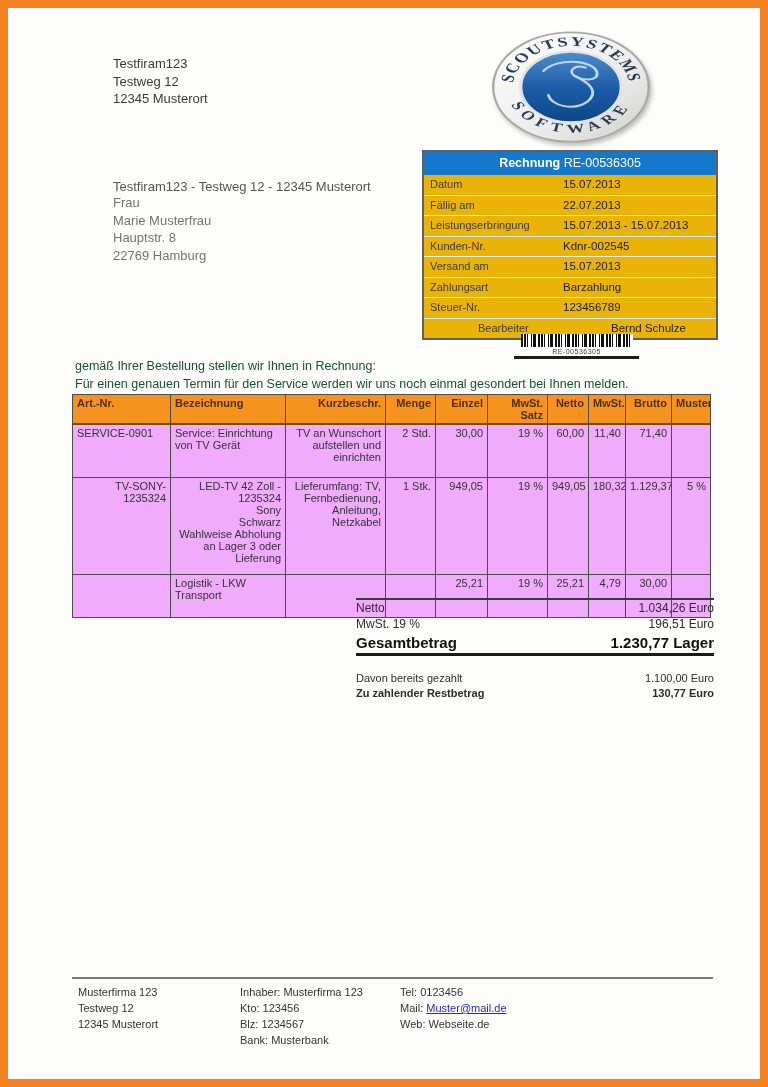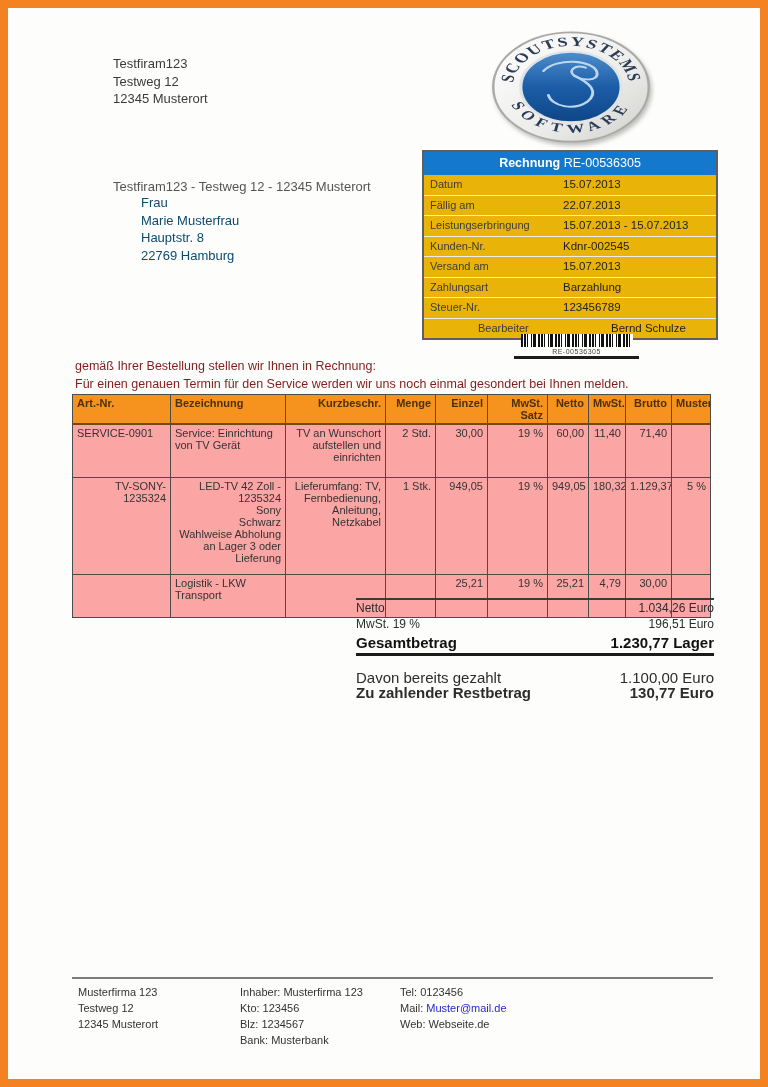--- a/index.html
+++ b/index.html
@@ -9,21 +9,21 @@
     box-sizing:border-box;
     border:8px solid #F58220;
     background:#fdfdfc;
     font-family:"Liberation Sans", sans-serif;
     color:#2d2d2d;
     overflow:hidden;
   }
   
   .sender{position:absolute;left:105px;top:47px;font-size:13px;line-height:1.35;color:#3a3a3a;}
   .sender-compact{position:absolute;left:105px;top:171px;font-size:13px;color:#555;}
-  .recipient{position:absolute;left:105px;top:186px;font-size:13px;line-height:1.35;color:#0c4a6e;margin-left:28px;}
+  .recipient{position:absolute;left:105px;top:186px;font-size:13px;line-height:1.35;color:#737373;}
 
   
   .logo{position:absolute;left:482px;top:22px;width:162px;height:114px;filter:drop-shadow(2px 3px 2px rgba(0,0,0,0.25));}
   .logo svg{width:100%;height:100%;}
 
   
   .infobox{
     position:absolute;left:414px;top:142px;width:292px;
     border:2px solid #5f5f5f;background:#eab308;
   }
@@ -42,53 +42,53 @@
   .barcode{
     width:112px;height:13px;margin:0 auto;
     background:repeating-linear-gradient(90deg,
       #111 0 2px,#fff 2px 3px,#111 3px 5px,#fff 5px 6px,#111 6px 7px,
       #fff 7px 10px,#111 10px 11px,#fff 11px 12px,#111 12px 15px,#fff 15px 17px);
   }
   .barcode-label{font-size:7px;letter-spacing:.5px;color:#444;line-height:7px;margin-top:1px;}
   .barcode-rule{height:2.5px;background:#1c1c1c;margin-top:1px;}
 
   
-  .intro{position:absolute;left:67px;top:349px;font-size:12.5px;line-height:1.45;color:#7f1d1d;width:620px;}
+  .intro{position:absolute;left:67px;top:349px;font-size:12.5px;line-height:1.45;color:#14532d;width:620px;}
 
   
   table.items{
     position:absolute;left:64px;top:386px;width:638px;
     border-collapse:collapse;table-layout:fixed;
     font-size:11px;color:#333;
   }
   table.items th,table.items td{border:1px solid #4c4c4c;padding:2px 4px;vertical-align:top;overflow:hidden;}
   table.items th{
     background:#F6921E;color:#4d3005;font-weight:bold;height:18px;
     border-bottom:2px solid #6e4a15;text-align:left;
   }
   table.items th.r{text-align:right;}
   table.items td.r{text-align:right;}
-  table.items td{background:#fca5a5;white-space:pre-line;}
+  table.items td{background:#f0abfc;white-space:pre-line;}
   tr.row1 td{height:48px;} tr.row2 td{height:92px;text-align:right;} tr.row3 td{height:38px;}
 
   
   .totals{position:absolute;left:348px;top:590px;width:358px;}
   .rule-thin{height:2px;background:#3a3a3a;}
   .rule-thick{height:3px;background:#1b1b1b;margin-top:1px;}
   .t-row{display:flex;justify-content:space-between;font-size:12px;line-height:15px;padding-top:1px;color:#2c2c2c;}
   .t-row.grand{font-size:15px;font-weight:bold;line-height:19px;color:#111;}
   .t-row.bold{font-weight:bold;}
   .totals-paid{margin-top:14px;}
-  .t-row.small{font-size:15px;line-height:14px;align-items:flex-end;}
+  .t-row.small{font-size:11px;line-height:14px;align-items:flex-end;}
 
   
   .footer-rule{position:absolute;left:64px;top:969px;width:641px;height:2px;background:#7d7d7d;}
   .footer-col{position:absolute;top:977px;font-size:11px;line-height:1.45;color:#333;}
   .fc1{left:70px;} .fc2{left:232px;} .fc3{left:392px;}
-  a.mail-link{color:#2626cf;cursor:pointer;}
+  a.mail-link{color:#2626cf;text-decoration:underline;cursor:pointer;}
 </style>
 </head>
 <body>
 
 <div class="canvas">
 
   <div class="sender">
     <div>Testfiram123</div>
     <div>Testweg 12</div>
     <div>12345 Musterort</div>

